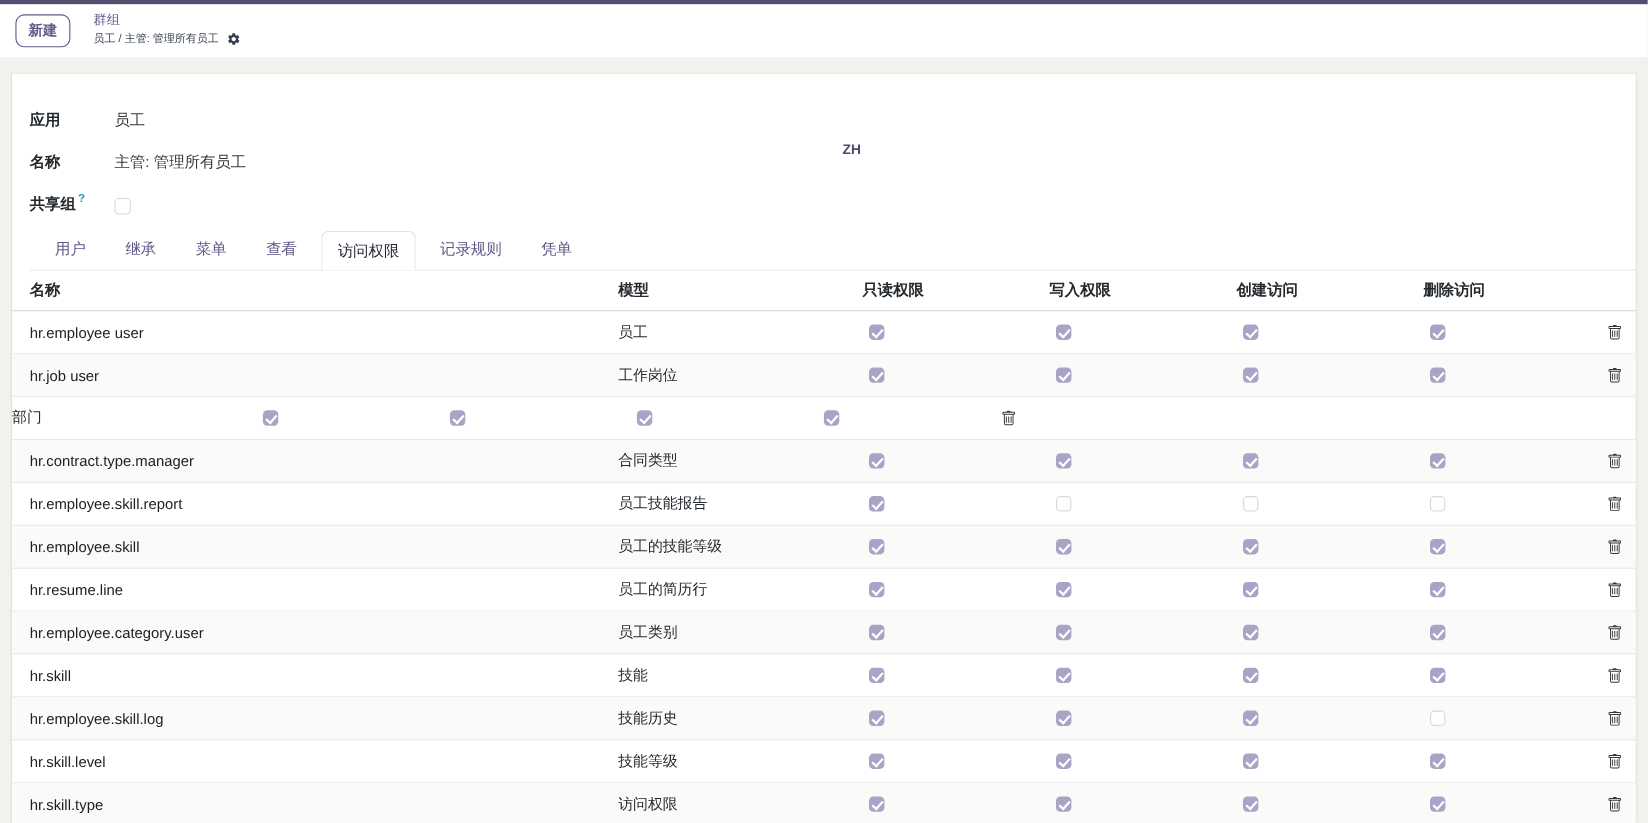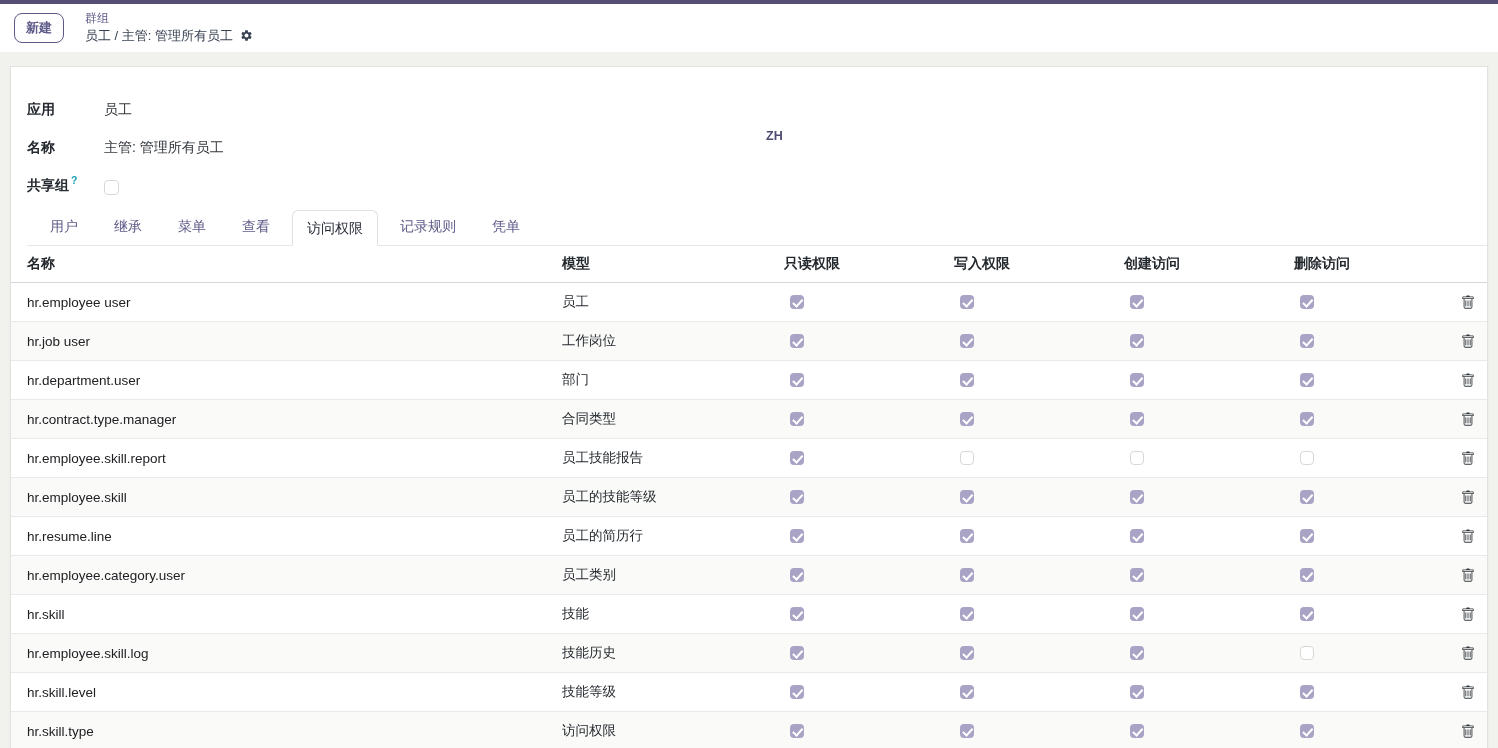--- a/index.html
+++ b/index.html
@@ -12,21 +12,21 @@
 
   
   .control-panel { background:#fff; height:48px; display:flex; align-items:center;
     padding-left:14px; }
   .btn-new { border:1px solid #5d5a88; color:#5d5a88; background:#fff;
     font-size:13px; font-weight:600; padding:5px 11px; border-radius:8px;
     cursor:pointer; font-family:inherit; }
   .crumbs { margin-left:21px; display:flex; flex-direction:column; justify-content:center; }
   .crumb-parent { font-size:12px; color:#5d5a88; line-height:15px; text-decoration:none; cursor:pointer; }
   .crumb-current-line { display:flex; align-items:center; gap:7px; }
-  .crumb-current { font-size:13px; color:#374151; line-height:19px; }
+  .crumb-current { font-size:10px; color:#374151; line-height:19px; }
   .gear { width:13px; height:13px; display:inline-flex; cursor:pointer; }
   .gear svg { width:13px; height:13px; fill:#374151; }
 
   
   .sheet-wrap { padding:14px 10px 0 10px; }
   .sheet { background:#fff; border:1px solid #e2e2e0; box-shadow:0 1px 2px rgba(0,0,0,.05);
     min-height:700px; }
 
   
   .form-area { padding:14px 16px 0 16px; }
@@ -175,21 +175,20 @@
             <div class="cell c-trash">
               <span class="trash">
                 <svg viewBox="0 0 16 16">
                   <path d="M5.5 5.5A.5.5 0 0 1 6 6v6a.5.5 0 0 1-1 0V6a.5.5 0 0 1 .5-.5Zm2.5 0a.5.5 0 0 1 .5.5v6a.5.5 0 0 1-1 0V6a.5.5 0 0 1 .5-.5Zm3 .5a.5.5 0 0 0-1 0v6a.5.5 0 0 0 1 0V6Z"></path>
                   <path d="M14.5 3a1 1 0 0 1-1 1H13v9a2 2 0 0 1-2 2H5a2 2 0 0 1-2-2V4h-.5a1 1 0 0 1-1-1V2a1 1 0 0 1 1-1H6a1 1 0 0 1 1-1h2a1 1 0 0 1 1 1h3.5a1 1 0 0 1 1 1v1ZM4.118 4 4 4.059V13a1 1 0 0 0 1 1h6a1 1 0 0 0 1-1V4.059L11.882 4H4.118ZM2.5 3h11V2h-11v1Z"></path>
                 </svg>
               </span>
             </div>
           </div>
           <div class="trow">
-            <div class="cell c-name tname">hr.department.user</div>
             <div class="cell c-model">部门</div>
             <div class="cell c-perm">
               <span class="cb checked"></span>
             </div>
             <div class="cell c-perm">
               <span class="cb checked"></span>
             </div>
             <div class="cell c-perm">
               <span class="cb checked"></span>
             </div>

